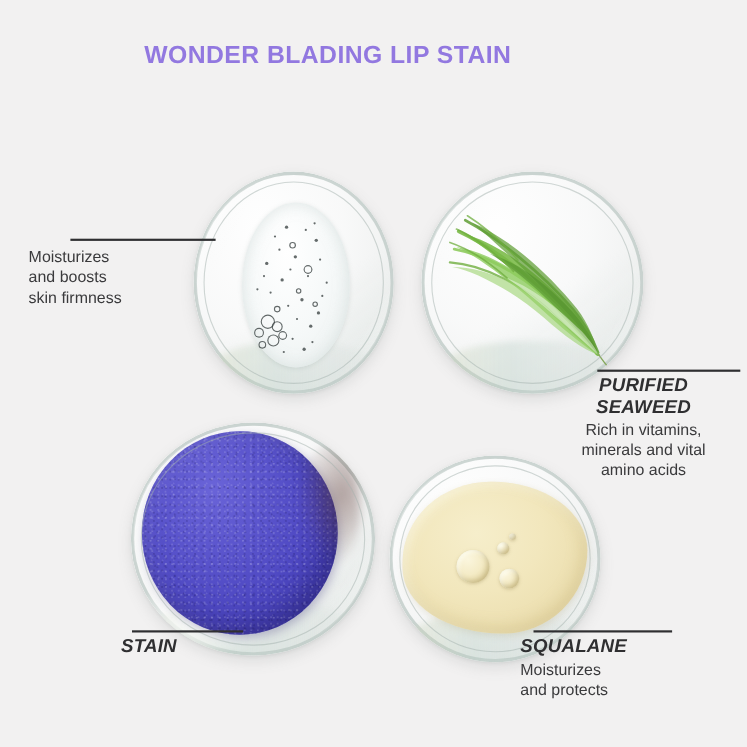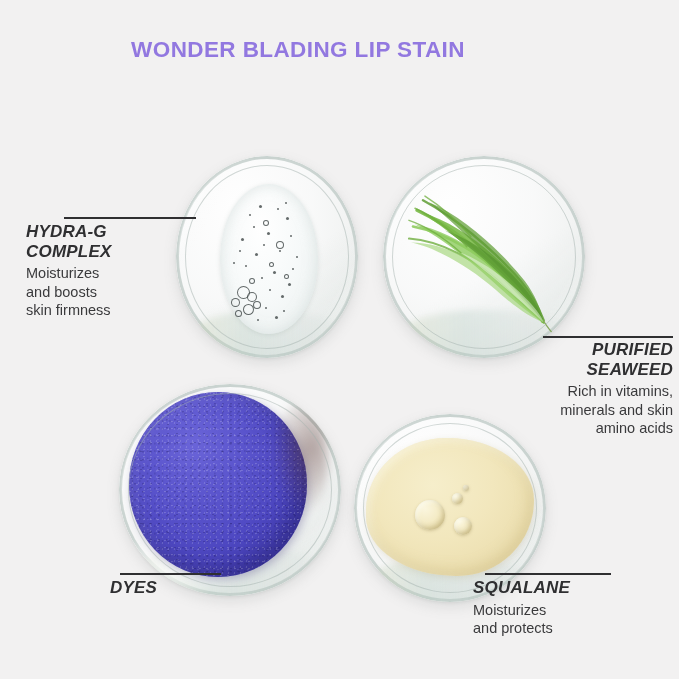--- a/index.html
+++ b/index.html
@@ -280,21 +280,21 @@
   .label-desc {
     font-family: "Liberation Sans", sans-serif;
     font-size: 14.5px;
     font-weight: normal;
     color: #3a3a3c;
     line-height: 1.27;
     margin: 3px 0 0 0;
     white-space: pre-line;
   }
   .align-left   { text-align: left; }
-  .align-right  { text-align: right; }
+  .align-right  { text-align: center; }
   .align-center { text-align: left; }
 
   #label-hydra    { left: 26px;  top: 222px; width: 160px; }
   #rule-hydra     { left: 64px;  top: 217px; width: 132px; }
 
   #label-seaweed  { left: 497px; top: 340px; width: 176px; }
   #rule-seaweed   { left: 543px; top: 336px; width: 130px; }
 
   #label-dyes     { left: 110px; top: 578px; width: 120px; }
   #rule-dyes      { left: 120px; top: 573px; width: 101px; }
@@ -409,37 +409,35 @@
     <div class="oil-drop" style="left:51%; top:42%; width:11px; height:11px;"></div>
     <div class="oil-drop" style="left:57%; top:38%; width:6px; height:6px;"></div>
   </div>
 
   <div class="label-rule" id="rule-hydra"></div>
   <div class="label-rule" id="rule-seaweed"></div>
   <div class="label-rule" id="rule-dyes"></div>
   <div class="label-rule" id="rule-squalane"></div>
 
   <div class="label-block align-left" id="label-hydra">
-    <p class="label-title">HYDRA-G
-COMPLEX</p>
     <p class="label-desc">Moisturizes
 and boosts
 skin firmness</p>
   </div>
 
   <div class="label-block align-right" id="label-seaweed">
     <p class="label-title">PURIFIED
 SEAWEED</p>
     <p class="label-desc">Rich in vitamins,
-minerals and skin
+minerals and vital
 amino acids</p>
   </div>
 
   <div class="label-block align-left" id="label-dyes">
-    <p class="label-title">DYES</p>
+    <p class="label-title">STAIN</p>
   </div>
 
   <div class="label-block align-center" id="label-squalane">
     <p class="label-title">SQUALANE</p>
     <p class="label-desc">Moisturizes
 and protects</p>
   </div>
 
 </div>
 

